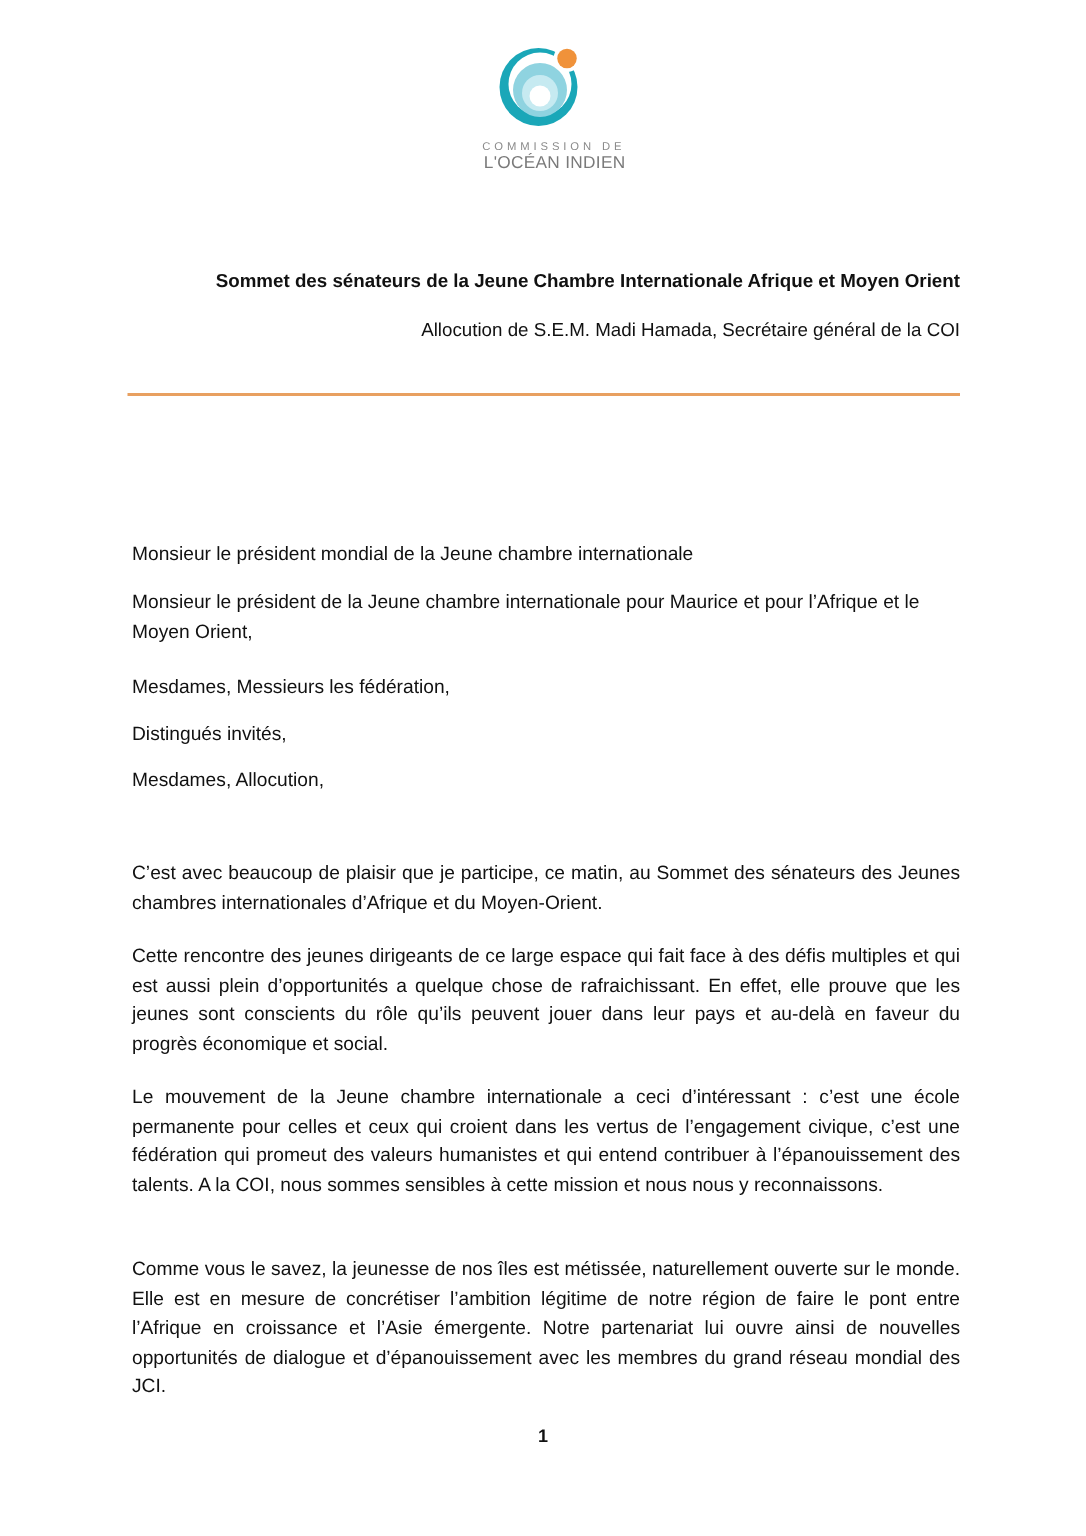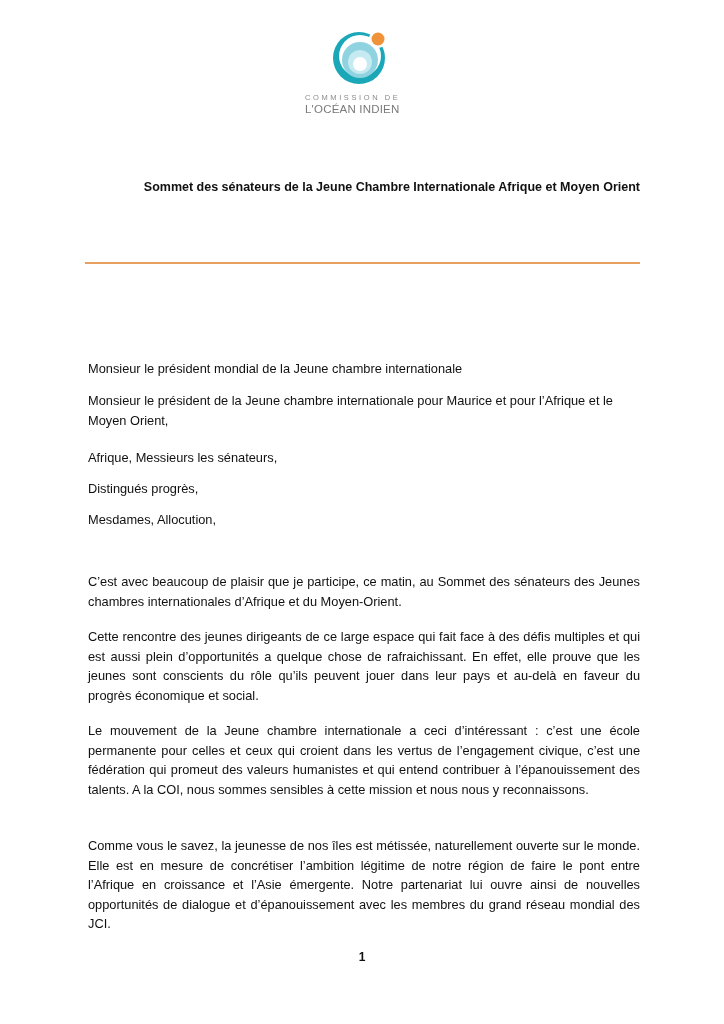--- a/index.html
+++ b/index.html
@@ -1,19 +1,19 @@
 <!DOCTYPE html>
 <html><head>
 <meta charset="utf-8">
 <style>
   html, body { margin: 0; padding: 0; background: #ffffff; }
   body { width: 724px; height: 1024px; position: relative; overflow: hidden;
          font-family: "Liberation Sans", "DejaVu Sans", sans-serif; color: #111; }
   .page { position: absolute; left: 0; top: 0; width: 724px; height: 1024px; background: #fff; }
-  .logo { position: absolute; left: 305px; top: 25px; width: 112px; height: 100px; text-align: left; }
+  .logo { position: absolute; left: 305px; top: 25px; width: 112px; height: 100px; text-align: right; }
   .logo svg { display: block; margin: 0 auto; }
   .logo-line1 { font-size: 7.5px; letter-spacing: 2.6px; color: #8a8a8a; margin-top: 6px; white-space: nowrap; }
   .logo-line2 { font-size: 11.5px; color: #7a7a7a; margin-top: 1px; white-space: nowrap; letter-spacing: 0.2px; }
   .header-block { position: absolute; left: 85px; width: 555px; text-align: right; font-size: 12.5px; }
   .title { top: 180px; font-weight: bold; }
   .subtitle { top: 213px; }
   .dateline { top: 243px; }
   .rule { position: absolute; left: 85px; top: 262px; width: 555px; height: 2px; background: #e8a060; }
   .body-text { position: absolute; left: 88px; width: 552px; font-size: 12.8px; line-height: 19.5px; margin-top: 16px; }
   .just { text-align: justify; }
@@ -41,26 +41,27 @@
       <circle cx="31" cy="37" r="12" fill="#c6eaf1"></circle>
       <circle cx="31" cy="39" r="7" fill="#ffffff"></circle>
       <circle cx="49" cy="14" r="9" fill="#ffffff"></circle>
       <circle cx="49" cy="14" r="6.5" fill="#f0923a"></circle>
     </svg>
     <div class="logo-line1">COMMISSION DE</div>
     <div class="logo-line2">L'OCÉAN INDIEN</div>
   </div>
 
   <div class="header-block title">Sommet des sénateurs de la Jeune Chambre Internationale Afrique et Moyen Orient</div>
+  <div class="header-block subtitle">Allocution de S.E.M. Madi Hamada, Secrétaire général de la COI</div>
   <div class="rule"></div>
 
   <div class="body-text p1">Monsieur le président mondial de la Jeune chambre internationale</div>
   <div class="body-text p2">Monsieur le président de la Jeune chambre internationale pour Maurice et pour l’Afrique et le Moyen Orient,</div>
-  <div class="body-text p3">Afrique, Messieurs les sénateurs,</div>
-  <div class="body-text p4">Distingués progrès,</div>
+  <div class="body-text p3">Mesdames, Messieurs les fédération,</div>
+  <div class="body-text p4">Distingués invités,</div>
   <div class="body-text p5">Mesdames, Allocution,</div>
 
   <div class="body-text just p7">Cette rencontre des jeunes dirigeants de ce large espace qui fait face à des défis multiples et qui est aussi plein d’opportunités a quelque chose de rafraichissant. En effet, elle prouve que les jeunes sont conscients du rôle qu’ils peuvent jouer dans leur pays et au-delà en faveur du progrès économique et social.</div>
   <div class="body-text just p6">C’est avec beaucoup de plaisir que je participe, ce matin, au Sommet des sénateurs des Jeunes chambres internationales d’Afrique et du Moyen-Orient.</div>
   <div class="body-text just p8">Le mouvement de la Jeune chambre internationale a ceci d’intéressant : c’est une école permanente pour celles et ceux qui croient dans les vertus de l’engagement civique, c’est une fédération qui promeut des valeurs humanistes et qui entend contribuer à l’épanouissement des talents. A la COI, nous sommes sensibles à cette mission et nous nous y reconnaissons.</div>
   <div class="body-text just p9">Comme vous le savez, la jeunesse de nos îles est métissée, naturellement ouverte sur le monde. Elle est en mesure de concrétiser l’ambition légitime de notre région de faire le pont entre l’Afrique en croissance et l’Asie émergente. Notre partenariat lui ouvre ainsi de nouvelles opportunités de dialogue et d’épanouissement avec les membres du grand réseau mondial des JCI.</div>
 
   <div class="pagenum">1</div>
 </div>
 

